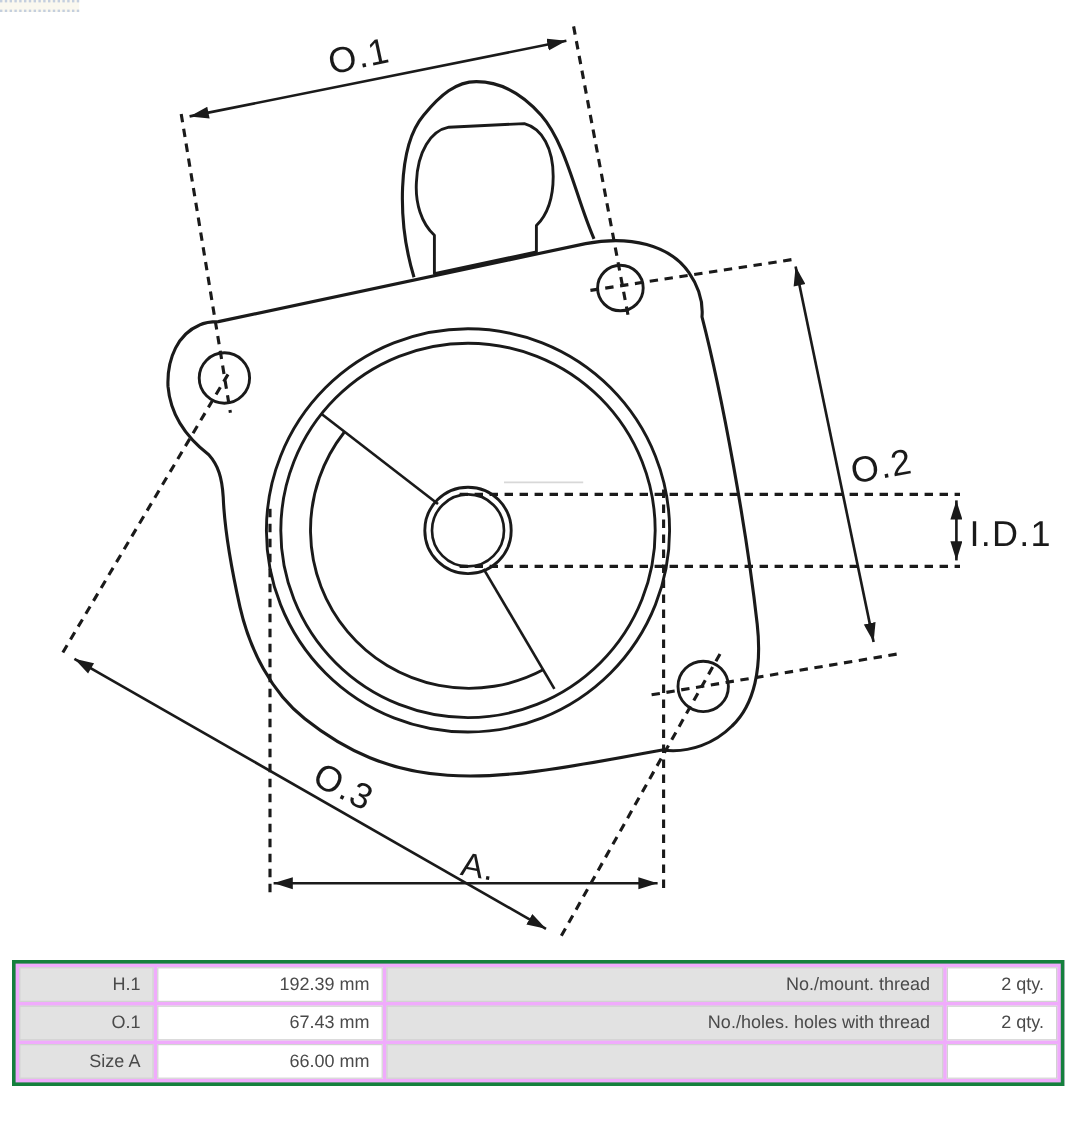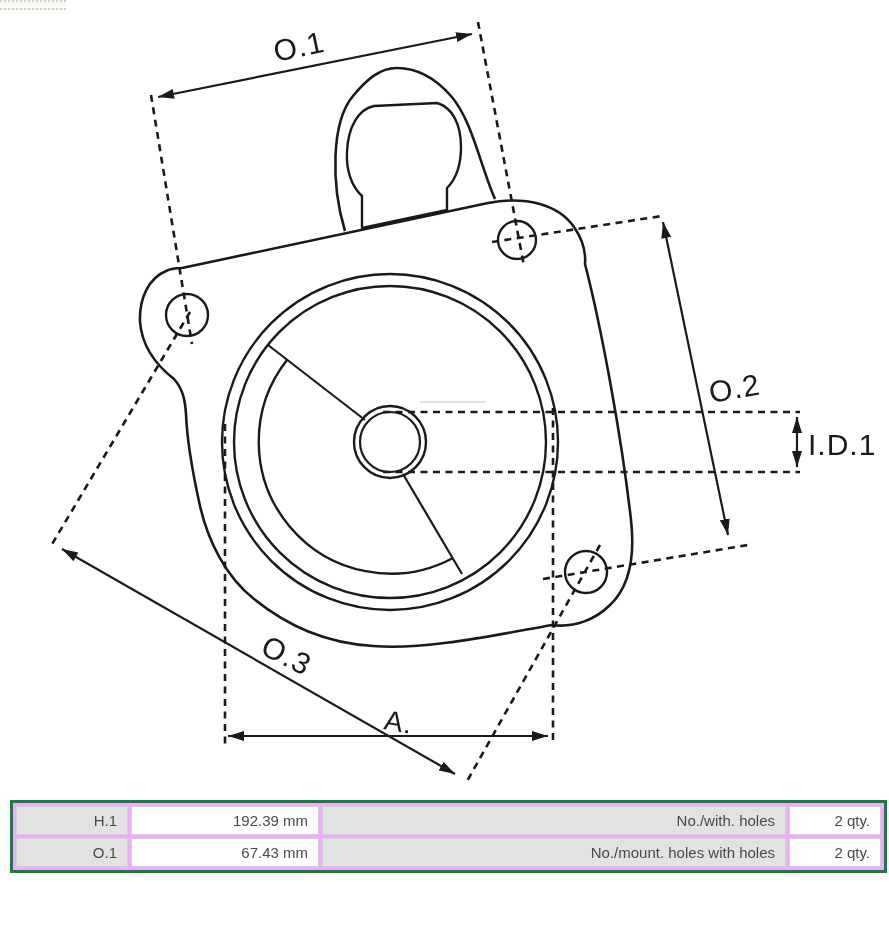--- a/index.html
+++ b/index.html
@@ -112,26 +112,32 @@
       <colgroup>
         <col style="width:112px">
           <col style="width:188px">
           <col style="width:464px">
           <col style="width:92px">
       </colgroup>
       <tbody>
         <tr>
           <td class="cell-gray">H.1</td>
           <td class="cell-white">192.39 mm</td>
-          <td class="cell-gray">No./with. holes</td>
+          <td class="cell-gray">No./mount. thread</td>
           <td class="cell-white">2 qty.</td>
         </tr>
         <tr>
           <td class="cell-gray">O.1</td>
           <td class="cell-white">67.43 mm</td>
-          <td class="cell-gray">No./mount. holes with holes</td>
+          <td class="cell-gray">No./holes. holes with thread</td>
           <td class="cell-white">2 qty.</td>
+        </tr>
+        <tr>
+          <td class="cell-gray">Size A</td>
+          <td class="cell-white">66.00 mm</td>
+          <td class="cell-gray"></td>
+          <td class="cell-white"></td>
         </tr>
       </tbody>
     </table>
   </div>
 
 </div>
 
 </body></html>

